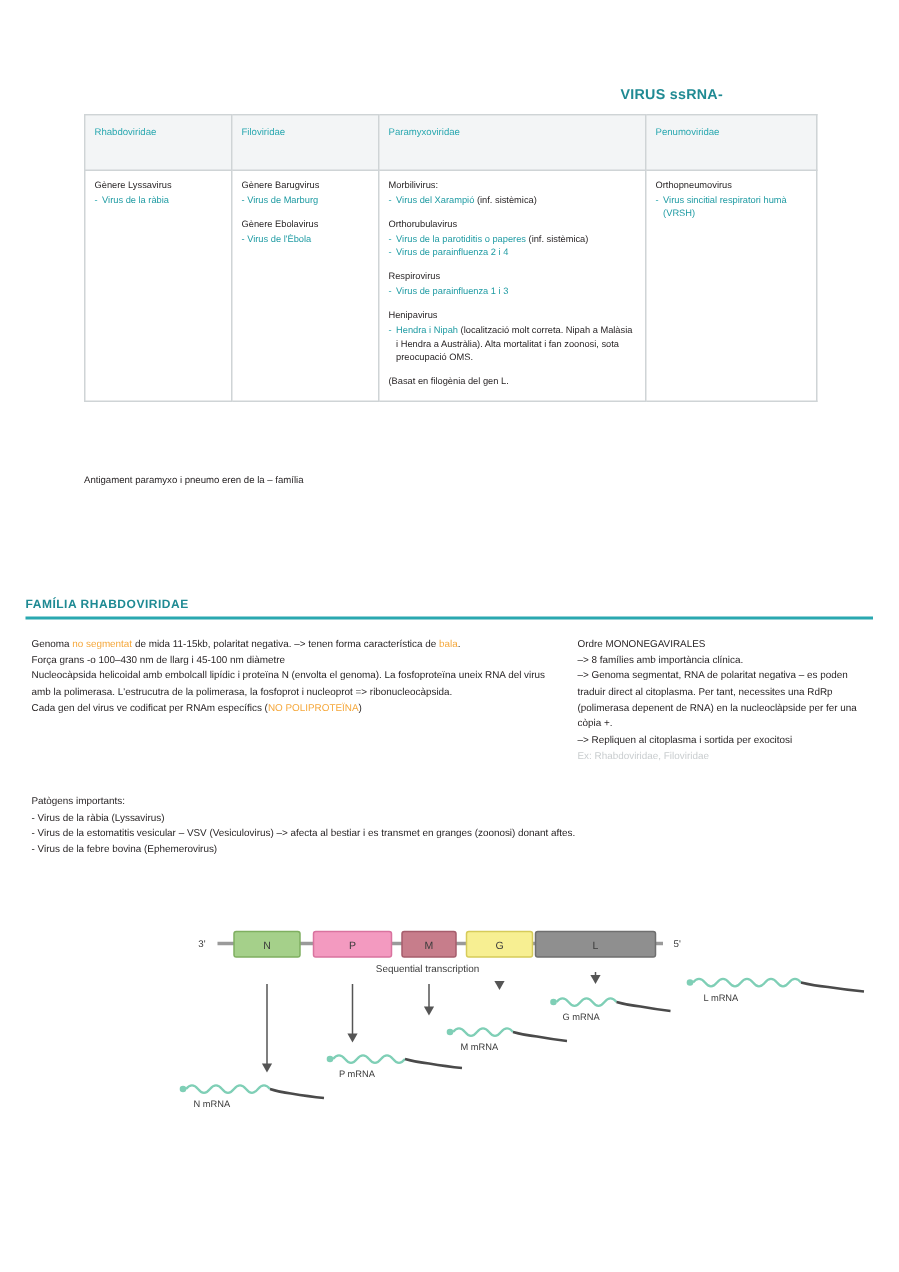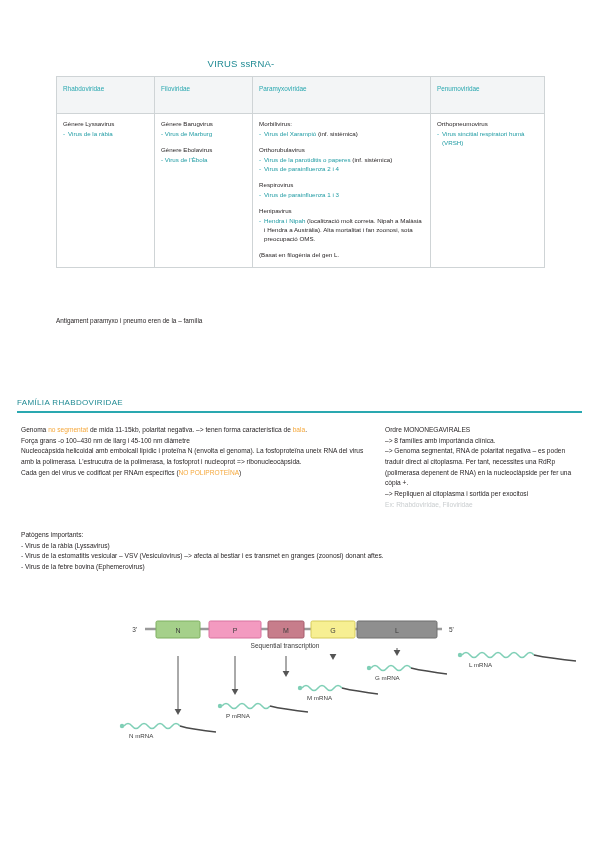--- a/index.html
+++ b/index.html
@@ -20,23 +20,23 @@
     width: 599px;
     height: 848px;
     background: #fff;
   }
 
   
   .doc-title {
     position: absolute;
     left: 0; top: 58px;
     width: 482px;
-    text-align: center;
+    text-align: right;
     font-size: 9.5px;
-    font-weight: normal;
+    font-weight: bold;
     color: #1f8a93;
     letter-spacing: .2px;
   }
 
   
   .vtable {
     position: absolute;
     left: 56px; top: 76px;
     width: 488px;
     border-collapse: collapse;
@@ -87,21 +87,21 @@
     left: 56px; top: 317px;
     font-size: 6.4px;
     color: #231f20;
   }
 
   
   .section-head {
     position: absolute;
     left: 17px; top: 398px;
     font-size: 8px;
-    font-weight: normal;
+    font-weight: bold;
     color: #1f8a93;
     letter-spacing: .35px;
   }
   .section-rule {
     position: absolute;
     left: 17px; top: 411px;
     width: 565px;
     height: 1.6px;
     background: #2aa8b0;
   }

